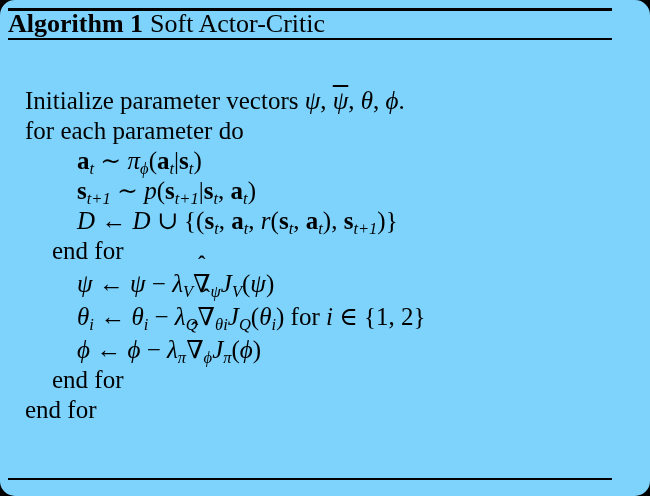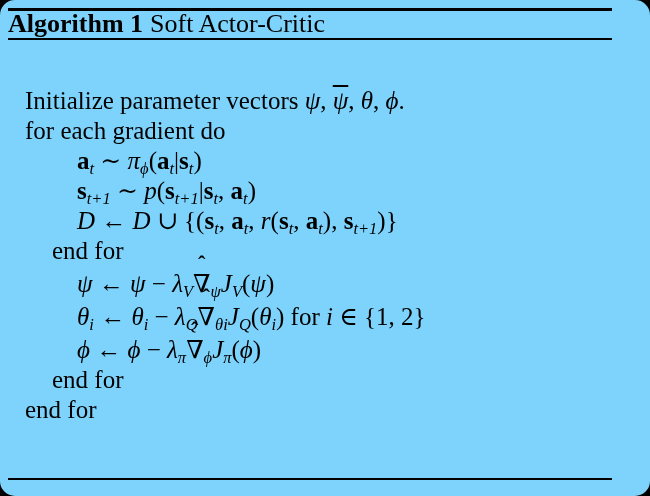--- a/index.html
+++ b/index.html
@@ -94,21 +94,21 @@
 <body>
 
 <div class="page">
   <div class="rule rule-top"></div>
   <div class="header">
     <span class="bold">Algorithm 1</span><span>Soft Actor-Critic</span>
   </div>
   <div class="rule rule-mid"></div>
   <div class="algo">
       <div class="line ind-0"><span class="rm">Initialize parameter vectors </span><span class="it">ψ</span><span class="rm">, </span><span class="it bar">ψ</span><span class="rm">, </span><span class="it">θ</span><span class="rm">, </span><span class="it">ϕ</span><span class="rm">.</span></div>
-      <div class="line ind-0"><span class="bf">for</span><span class="rm"> each gradient </span><span class="bf">do</span></div>
+      <div class="line ind-0"><span class="bf">for</span><span class="rm"> each parameter </span><span class="bf">do</span></div>
       <div class="line ind-2"><span class="mbf">a</span><span class="sub">t</span><span class="rm"> ∼ </span><span class="it">π</span><span class="sub">ϕ</span><span class="rm">(</span><span class="mbf">a</span><span class="sub">t</span><span class="rm">|</span><span class="mbf">s</span><span class="sub">t</span><span class="rm">)</span></div>
       <div class="line ind-2"><span class="mbf">s</span><span class="sub">t+1</span><span class="rm"> ∼ </span><span class="it">p</span><span class="rm">(</span><span class="mbf">s</span><span class="sub">t+1</span><span class="rm">|</span><span class="mbf">s</span><span class="sub">t</span><span class="rm">, </span><span class="mbf">a</span><span class="sub">t</span><span class="rm">)</span></div>
       <div class="line ind-2"><span class="cal">D</span><span class="rm"> ← </span><span class="cal">D</span><span class="rm"> ∪ {(</span><span class="mbf">s</span><span class="sub">t</span><span class="rm">, </span><span class="mbf">a</span><span class="sub">t</span><span class="rm">, </span><span class="it">r</span><span class="rm">(</span><span class="mbf">s</span><span class="sub">t</span><span class="rm">, </span><span class="mbf">a</span><span class="sub">t</span><span class="rm">), </span><span class="mbf">s</span><span class="sub">t+1</span><span class="rm">)}</span></div>
       <div class="line ind-1"><span class="bf">end for</span></div>
       <div class="line ind-2 tall"><span class="it">ψ</span><span class="rm"> ← </span><span class="it">ψ</span><span class="rm"> − </span><span class="it">λ</span><span class="sub">V</span><span class="nabbox"><span class="hat-mark">ˆ</span><span class="nab">∇</span></span><span class="sub">ψ</span><span class="it">J</span><span class="sub">V</span><span class="rm">(</span><span class="it">ψ</span><span class="rm">)</span></div>
       <div class="line ind-2 tall"><span class="it">θ</span><span class="sub">i</span><span class="rm"> ← </span><span class="it">θ</span><span class="sub">i</span><span class="rm"> − </span><span class="it">λ</span><span class="sub">Q</span><span class="nabbox"><span class="hat-mark">ˆ</span><span class="nab">∇</span></span><span class="sub">θi</span><span class="it">J</span><span class="sub">Q</span><span class="rm">(</span><span class="it">θ</span><span class="sub">i</span><span class="rm">) for </span><span class="it">i</span><span class="rm"> ∈ {1, 2}</span></div>
       <div class="line ind-2 tall"><span class="it">ϕ</span><span class="rm"> ← </span><span class="it">ϕ</span><span class="rm"> − </span><span class="it">λ</span><span class="sub">π</span><span class="nabbox"><span class="hat-mark">ˆ</span><span class="nab">∇</span></span><span class="sub">ϕ</span><span class="it">J</span><span class="sub">π</span><span class="rm">(</span><span class="it">ϕ</span><span class="rm">)</span></div>
       <div class="line ind-1"><span class="bf">end for</span></div>
       <div class="line ind-0"><span class="bf">end for</span></div>
     </div>

